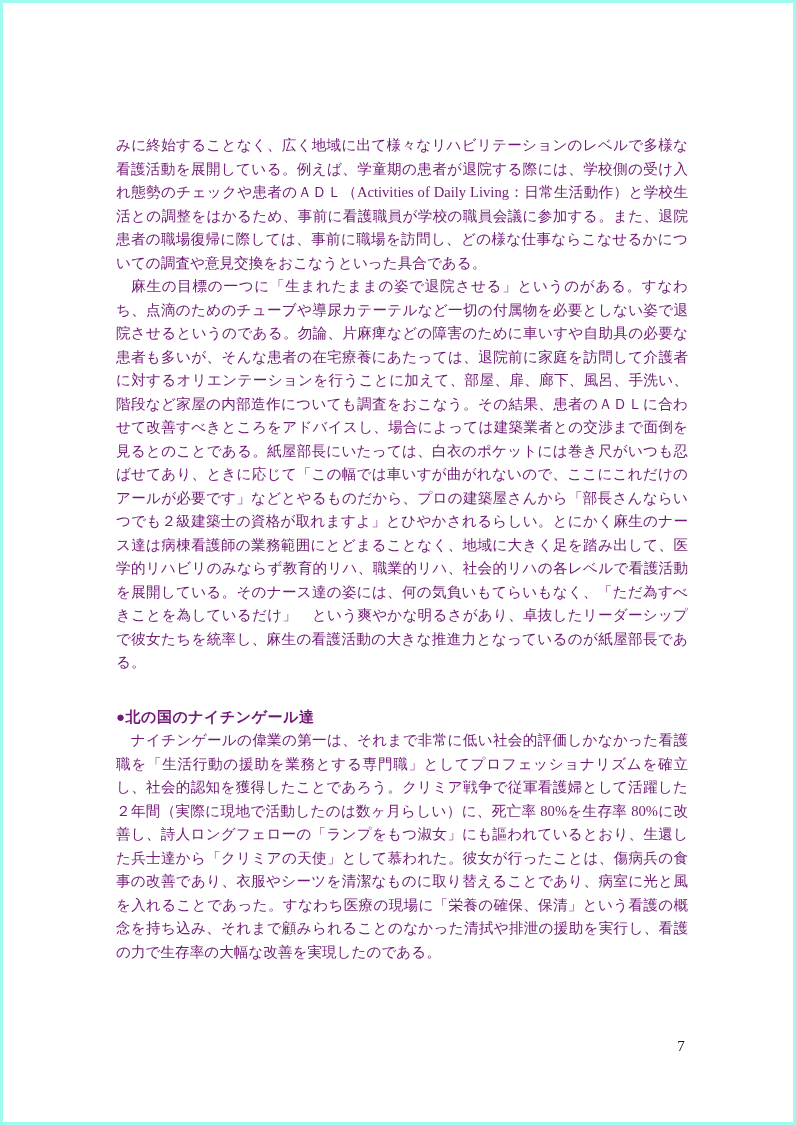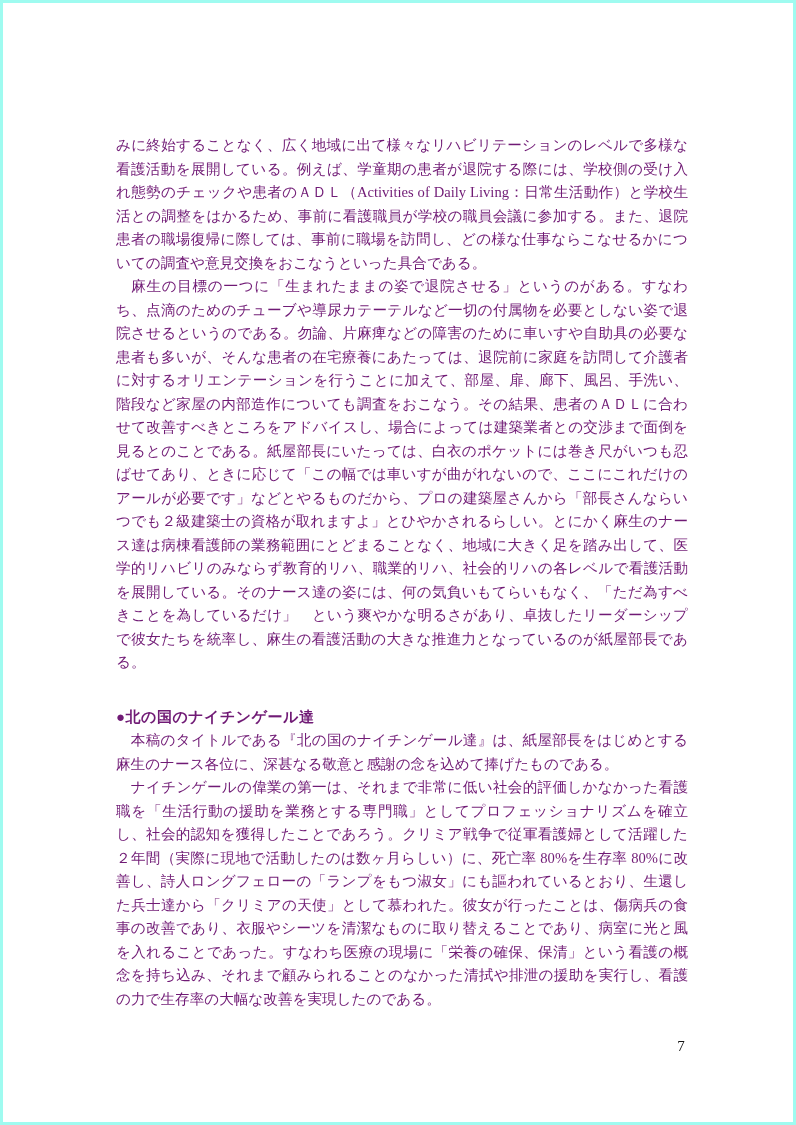--- a/index.html
+++ b/index.html
@@ -51,17 +51,16 @@
   }
 </style>
 </head>
 <body>
 
 <div class="page">
   <div class="content">
     <p class="para">みに終始することなく、広く地域に出て様々なリハビリテーションのレベルで多様な看護活動を展開している。例えば、学童期の患者が退院する際には、学校側の受け入れ態勢のチェックや患者のＡＤＬ（Activities of Daily Living：日常生活動作）と学校生活との調整をはかるため、事前に看護職員が学校の職員会議に参加する。また、退院患者の職場復帰に際しては、事前に職場を訪問し、どの様な仕事ならこなせるかについての調査や意見交換をおこなうといった具合である。</p>
     <p class="para">　麻生の目標の一つに「生まれたままの姿で退院させる」というのがある。すなわち、点滴のためのチューブや導尿カテーテルなど一切の付属物を必要としない姿で退院させるというのである。勿論、片麻痺などの障害のために車いすや自助具の必要な患者も多いが、そんな患者の在宅療養にあたっては、退院前に家庭を訪問して介護者に対するオリエンテーションを行うことに加えて、部屋、扉、廊下、風呂、手洗い、階段など家屋の内部造作についても調査をおこなう。その結果、患者のＡＤＬに合わせて改善すべきところをアドバイスし、場合によっては建築業者との交渉まで面倒を見るとのことである。紙屋部長にいたっては、白衣のポケットには巻き尺がいつも忍ばせてあり、ときに応じて「この幅では車いすが曲がれないので、ここにこれだけのアールが必要です」などとやるものだから、プロの建築屋さんから「部長さんならいつでも２級建築士の資格が取れますよ」とひやかされるらしい。とにかく麻生のナース達は病棟看護師の業務範囲にとどまることなく、地域に大きく足を踏み出して、医学的リハビリのみならず教育的リハ、職業的リハ、社会的リハの各レベルで看護活動を展開している。そのナース達の姿には、何の気負いもてらいもなく、「ただ為すべきことを為しているだけ」　という爽やかな明るさがあり、卓抜したリーダーシップで彼女たちを統率し、麻生の看護活動の大きな推進力となっているのが紙屋部長である。</p>
     <h2 class="heading"><span>●</span><span>北の国のナイチンゲール達</span></h2>
-    <p class="para">　本稿のタイトルである『北の国のナイチンゲール達』は、紙屋部長をはじめとする麻生のナース各位に、深甚なる敬意と感謝の念を込めて捧げたものである。</p>
     <p class="para">　ナイチンゲールの偉業の第一は、それまで非常に低い社会的評価しかなかった看護職を「生活行動の援助を業務とする専門職」としてプロフェッショナリズムを確立し、社会的認知を獲得したことであろう。クリミア戦争で従軍看護婦として活躍した２年間（実際に現地で活動したのは数ヶ月らしい）に、死亡率 80%を生存率 80%に改善し、詩人ロングフェローの「ランプをもつ淑女」にも謳われているとおり、生還した兵士達から「クリミアの天使」として慕われた。彼女が行ったことは、傷病兵の食事の改善であり、衣服やシーツを清潔なものに取り替えることであり、病室に光と風を入れることであった。すなわち医療の現場に「栄養の確保、保清」という看護の概念を持ち込み、それまで顧みられることのなかった清拭や排泄の援助を実行し、看護の力で生存率の大幅な改善を実現したのである。</p>
   </div>
   <div class="page-number">7</div>
 </div>
 
 </body></html>

